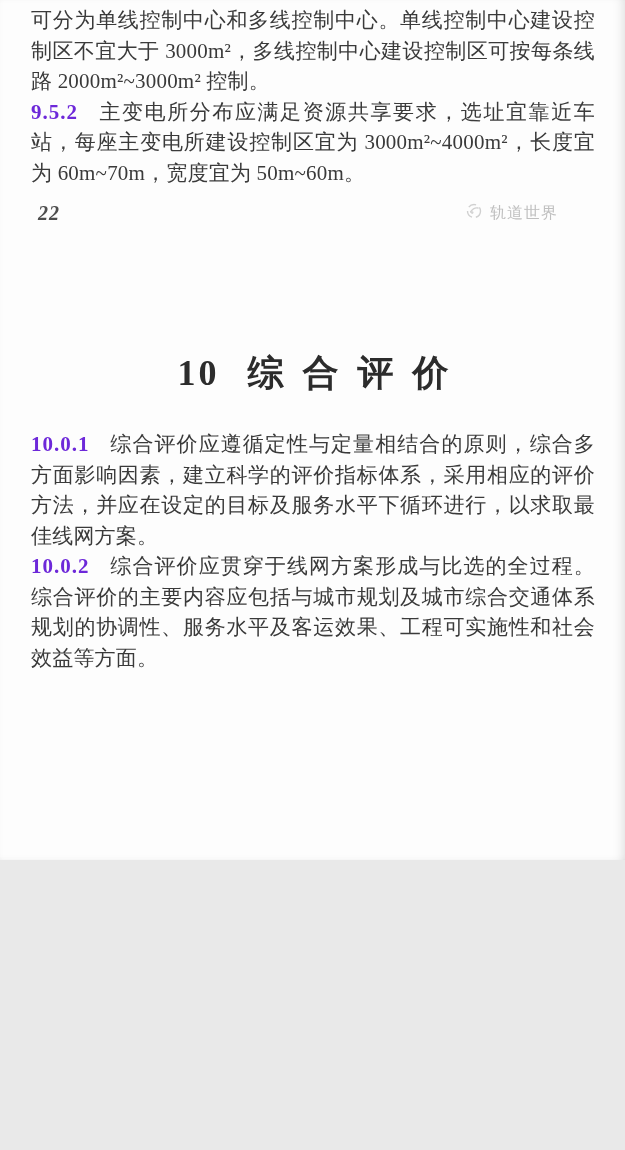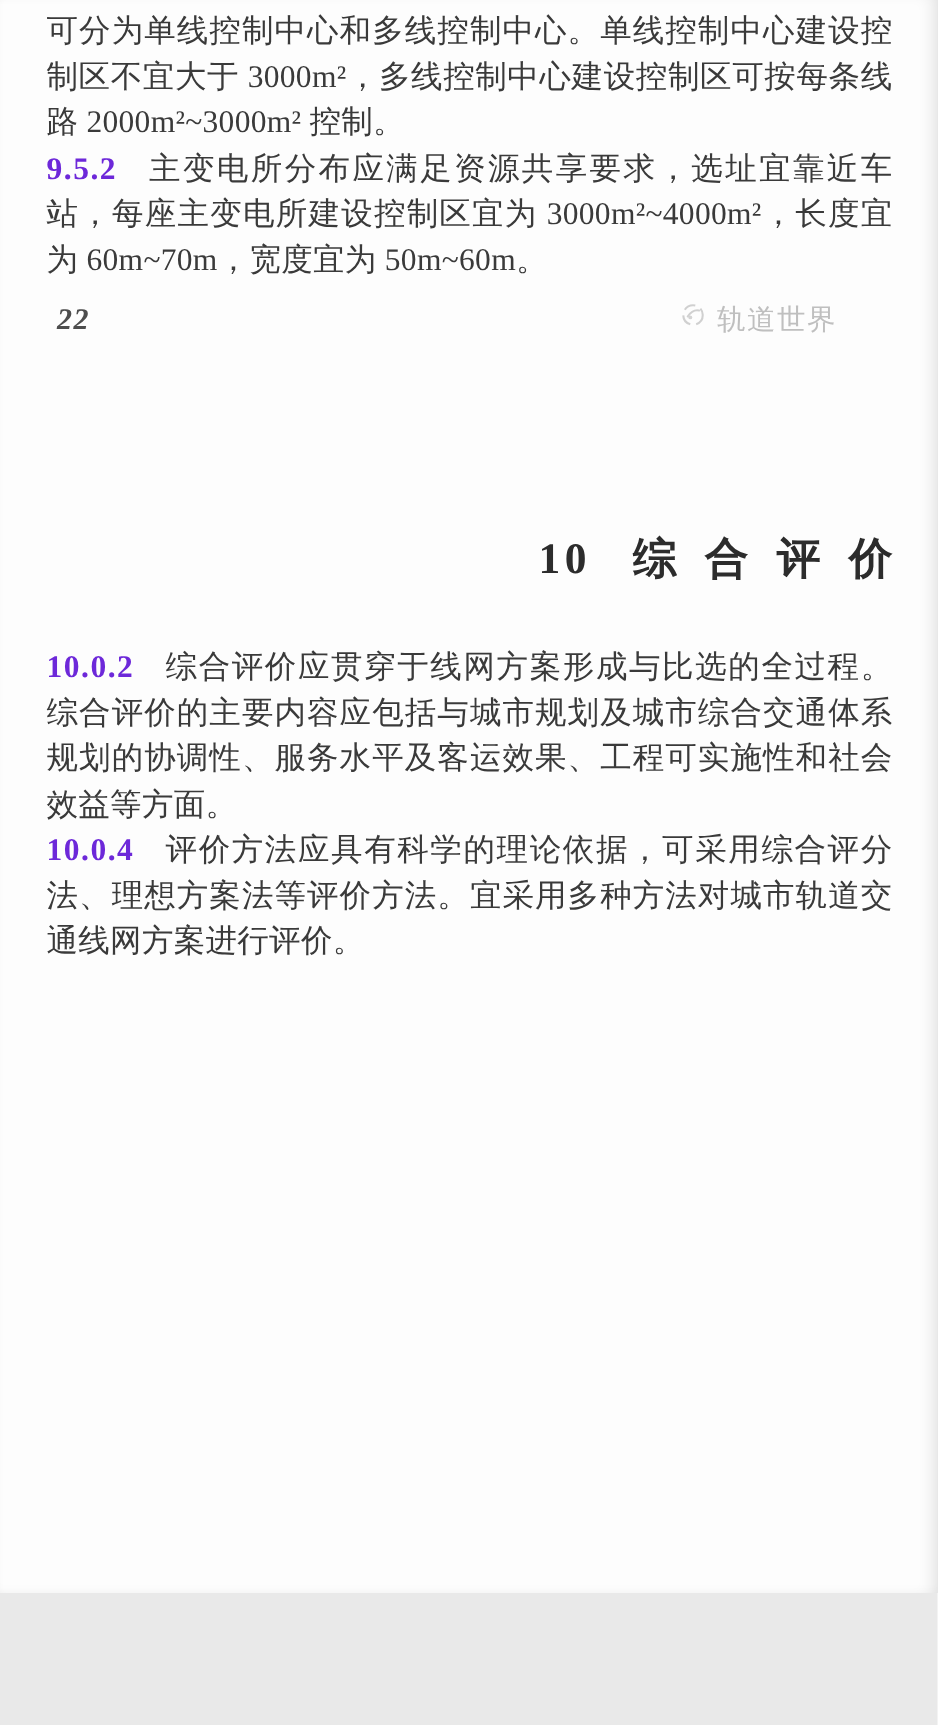--- a/index.html
+++ b/index.html
@@ -1,18 +1,18 @@
 <!DOCTYPE html>
 <html lang="zh"><head>
 <meta charset="utf-8">
 <style>
   html,body{margin:0;padding:0;background:#e9e9e9;}
   .page{
     position:relative;
-    width:625px;height:1062px;
+    width:625px;height:860px;
     background:#fdfdfd;
     font-family:"Liberation Serif","DejaVu Serif",serif;
     color:#3a3a3a;
     overflow:hidden;
     box-shadow:inset -9px 0 12px -8px rgba(0,0,0,.14),
                inset 2px 0 6px -4px rgba(0,0,0,.05),
                inset 0 -6px 10px -8px rgba(0,0,0,.05);
   }
   .content{padding:5px 30px 0 31px;}
   p.body{
@@ -45,30 +45,30 @@
     font-weight:600;
     font-size:20px;
     color:#4d4d4d;
     letter-spacing:1px;
   }
   .watermark{
     display:flex;
     align-items:center;
     gap:7px;
     color:#bfbfbf;
-    font-size:19px;
+    font-size:16px;
     font-family:"Liberation Sans","DejaVu Sans",sans-serif;
     letter-spacing:1px;
     user-select:none;
   }
   .wm-icon{display:inline-block;opacity:.85;}
   h1.chapter{
     margin:130px 0 0 0;
-    text-align:right;
-    font-size:29px;
+    text-align:center;
+    font-size:36px;
     font-weight:bold;
     color:#2c2c2c;
     line-height:36px;
   }
   h1.chapter .ch-num{margin-right:28px;letter-spacing:3px;}
   h1.chapter .ch-title{letter-spacing:19px;margin-right:-19px;}
   .clauses{margin-top:38px;}
 </style>
 </head>
 <body>
@@ -90,18 +90,18 @@
             <circle cx="7.2" cy="10.6" r="1.3" fill="#cdcdcd"></circle>
           </svg>
         </span>
         <span>轨道世界</span>
       </span>
     </div>
 
     <h1 class="chapter"><span class="ch-num">10</span><span class="ch-title">综合评价</span></h1>
 
     <div class="clauses">
+      <p class="body"><b class="clause-num">10.0.1</b><span>综合评价应遵循定性与定量相结合的原则，综合多方面影响因素，建立科学的评价指标体系，采用相应的评价方法，并应在设定的目标及服务水平下循环进行，以求取最佳线网方案。</span></p>
       <p class="body"><b class="clause-num">10.0.2</b><span>综合评价应贯穿于线网方案形成与比选的全过程。综合评价的主要内容应包括与城市规划及城市综合交通体系规划的协调性、服务水平及客运效果、工程可实施性和社会效益等方面。</span></p>
-      <p class="body"><b class="clause-num">10.0.4</b><span>评价方法应具有科学的理论依据，可采用综合评分法、理想方案法等评价方法。宜采用多种方法对城市轨道交通线网方案进行评价。</span></p>
     </div>
 
   </div>
 </div>
 
 </body></html>

